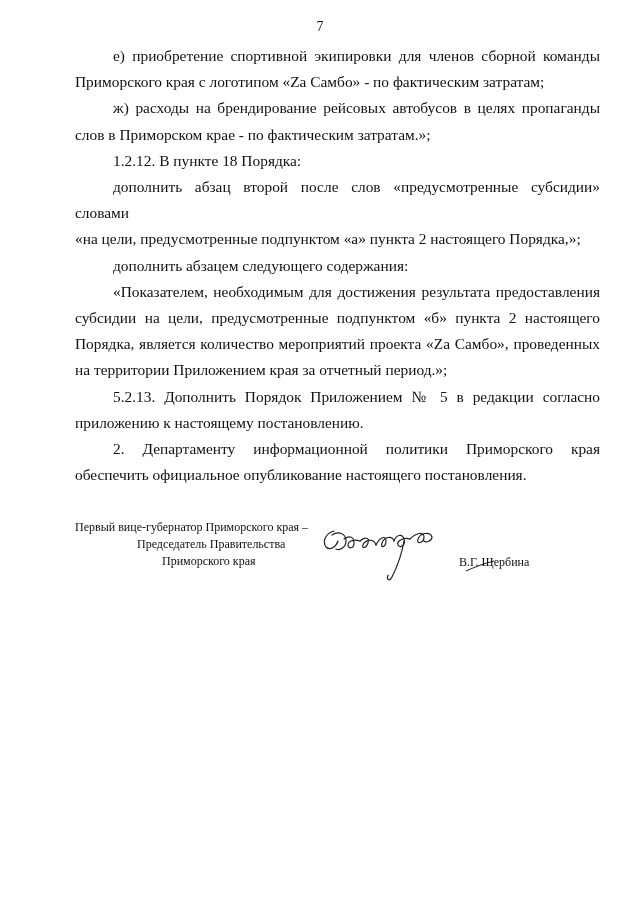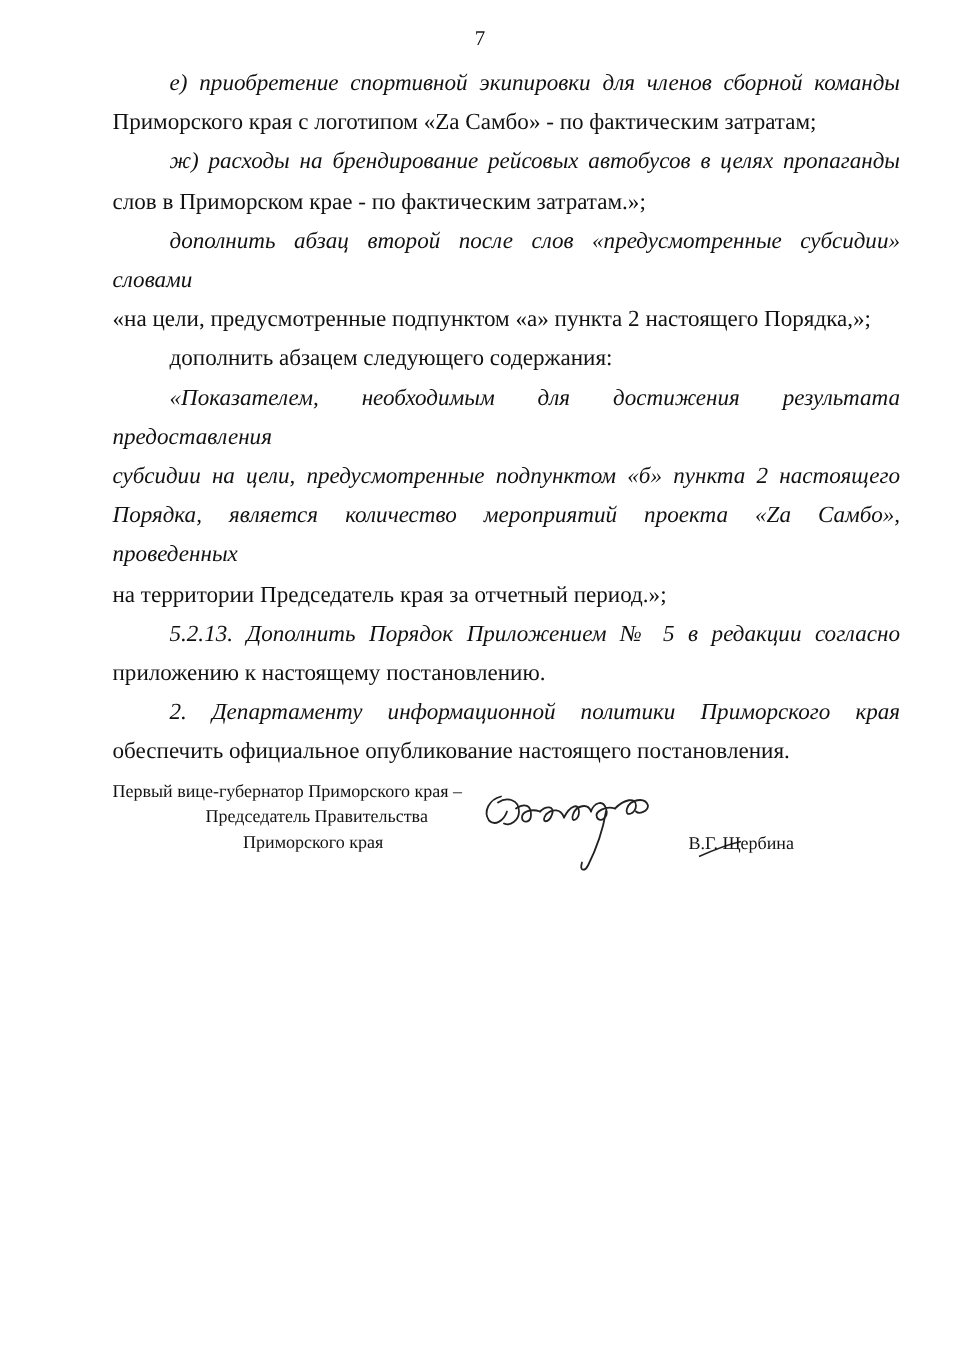--- a/index.html
+++ b/index.html
@@ -11,21 +11,21 @@
     .page-number {
       position: absolute; top: 19px; left: 0; width: 640px;
       text-align: center; font-size: 14px; line-height: 16px;
     }
     .body-text {
       position: absolute; top: 43px; left: 75px; width: 525px;
       font-size: 15.4px; line-height: 26.2px;
     }
     .para { margin: 0; text-align: justify; text-align-last: left; }
     .line { display: block; }
-    .line.j { text-align: justify; text-align-last: justify; font-style: italic; }
+    .line.j { text-align: justify; text-align-last: justify; }
     .line.ind { text-indent: 38px; }
     .sig-block {
       position: absolute; top: 519px; left: 75px; width: 530px; height: 70px;
       font-size: 12px; line-height: 17.5px;
     }
     .sig-title-1 { position: absolute; left: 0; top: 0; white-space: nowrap; }
     .sig-title-2 { position: absolute; left: 62px; top: 17px; white-space: nowrap; }
     .sig-title-3 { position: absolute; left: 87px; top: 34px; white-space: nowrap; }
     .signature { position: absolute; left: 245px; top: 8px; width: 130px; height: 58px; }
     .sig-name { position: absolute; left: 384px; top: 35px; white-space: nowrap; }
@@ -39,31 +39,34 @@
 <div class="body-text">
   <p class="para">
     <span class="line j ind">е) приобретение спортивной экипировки для членов сборной команды</span>
     <span class="line">Приморского края с логотипом «Za Самбо» - по фактическим затратам;</span>
   </p>
   <p class="para">
     <span class="line j ind">ж) расходы на брендирование рейсовых автобусов в целях пропаганды</span>
     <span class="line">слов в Приморском крае - по фактическим затратам.»;</span>
   </p>
   <p class="para">
+    <span class="line ind">1.2.12. В пункте 18 Порядка:</span>
+  </p>
+  <p class="para">
     <span class="line j ind">дополнить абзац второй после слов «предусмотренные субсидии» словами</span>
     <span class="line">«на цели, предусмотренные подпунктом «а» пункта 2 настоящего Порядка,»;</span>
   </p>
   <p class="para">
     <span class="line ind">дополнить абзацем следующего содержания:</span>
   </p>
   <p class="para">
     <span class="line j ind">«Показателем, необходимым для достижения результата предоставления</span>
     <span class="line j">субсидии на цели, предусмотренные подпунктом «б» пункта 2 настоящего</span>
     <span class="line j">Порядка, является количество мероприятий проекта «Za Самбо», проведенных</span>
-    <span class="line">на территории Председатель края за отчетный период.»;</span>
+    <span class="line">на территории Приложением края за отчетный период.»;</span>
   </p>
   <p class="para">
     <span class="line j ind">5.2.13. Дополнить Порядок Приложением № 5 в редакции согласно</span>
     <span class="line">приложению к настоящему постановлению.</span>
   </p>
   <p class="para">
     <span class="line j ind">2. Департаменту информационной политики Приморского края</span>
     <span class="line">обеспечить официальное опубликование настоящего постановления.</span>
   </p>
 </div>

